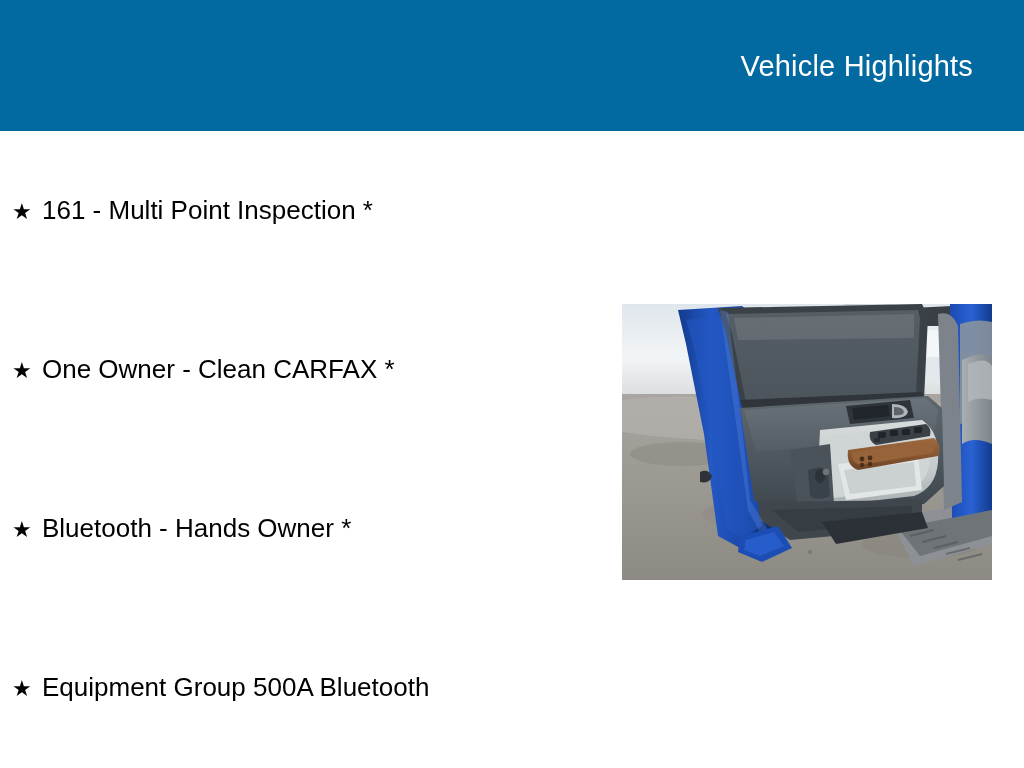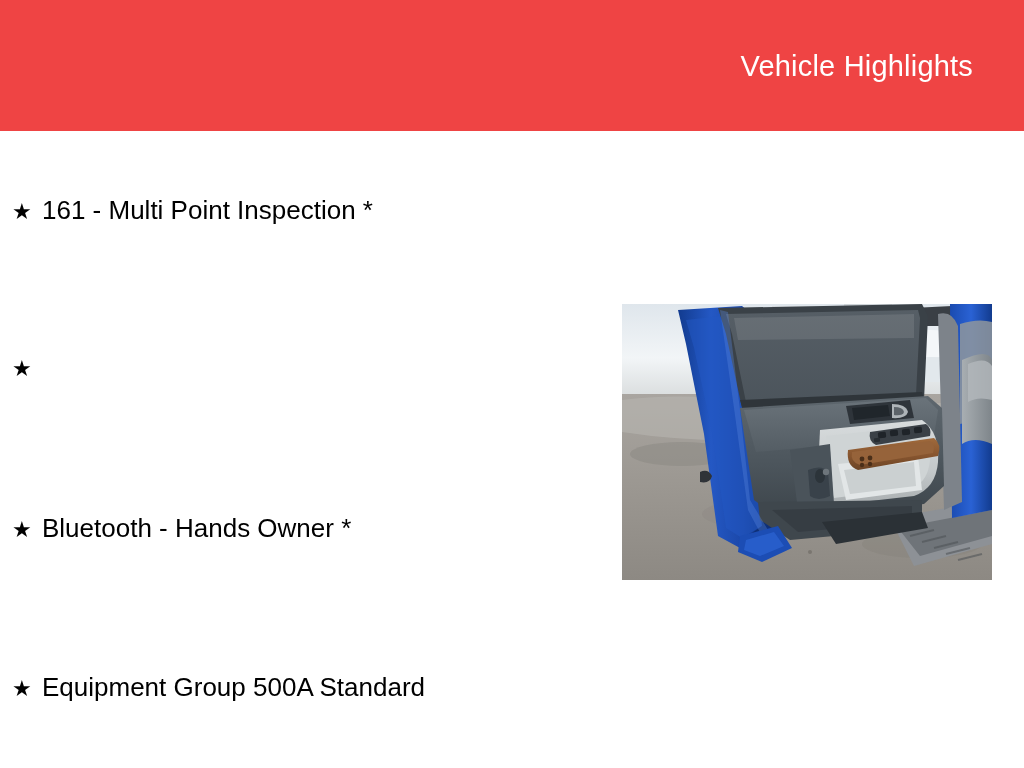--- a/index.html
+++ b/index.html
@@ -16,21 +16,21 @@
     position: relative;
   }
 
   
   .header-bar {
     position: absolute;
     left: 0;
     top: 0;
     width: 1024px;
     height: 131px;
-    background: #ef4444;
+    background: #0369a1;
     box-sizing: border-box;
   }
   .header-title {
     position: absolute;
     right: 51px;
     top: 48px;
     color: #ffffff;
     font-size: 29px;
     font-family: "Liberation Sans", sans-serif;
     font-weight: 400;
@@ -103,30 +103,31 @@
 
 <ul class="highlights-list">
 
   <li class="highlight-item i0">
     <span class="star-icon">★</span>
     <span class="highlight-text">161 - Multi Point Inspection *</span>
   </li>
 
   <li class="highlight-item i1">
     <span class="star-icon">★</span>
+    <span class="highlight-text">One Owner - Clean CARFAX *</span>
   </li>
 
   <li class="highlight-item i2">
     <span class="star-icon">★</span>
     <span class="highlight-text">Bluetooth - Hands Owner *</span>
   </li>
 
   <li class="highlight-item i3">
     <span class="star-icon">★</span>
-    <span class="highlight-text">Equipment Group 500A Standard</span>
+    <span class="highlight-text">Equipment Group 500A Bluetooth</span>
   </li>
 
 </ul>
 
 <div class="vehicle-photo">
   <svg viewBox="0 0 370 276" preserveAspectRatio="none">
     <defs>
       <linearGradient id="gSnow" x1="0" y1="0" x2="0" y2="1">
         <stop offset="0%" stop-color="#dfe6ec"></stop>
         <stop offset="45%" stop-color="#f2f5f7"></stop>

